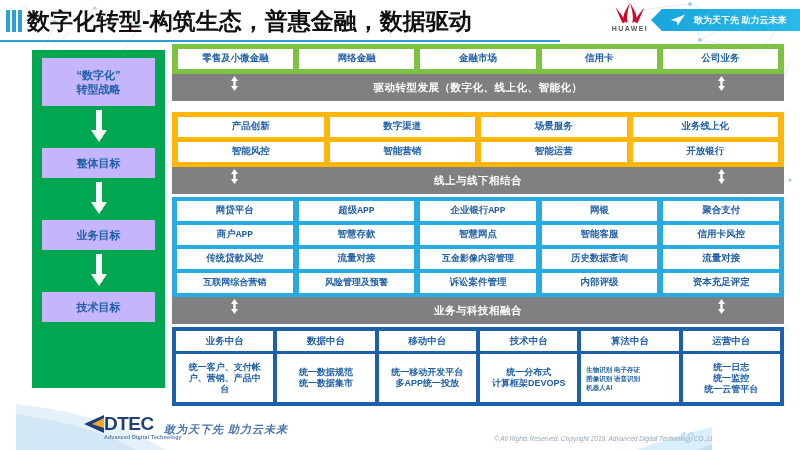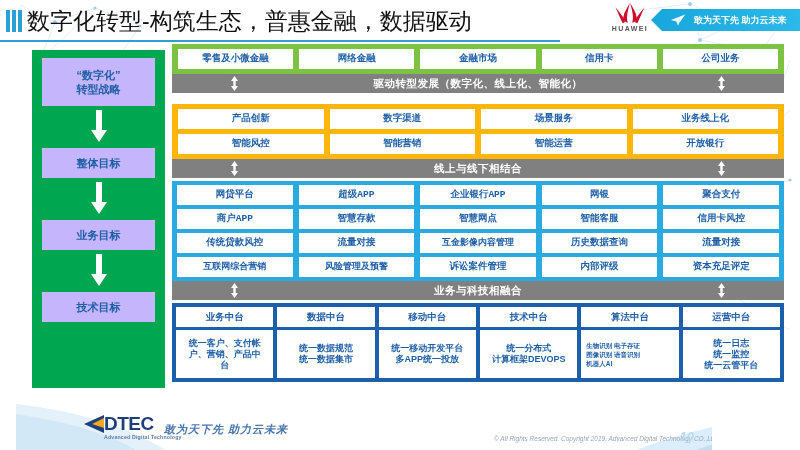--- a/index.html
+++ b/index.html
@@ -11,21 +11,21 @@
   }
   .slide { position: relative; width: 800px; height: 450px; background: #fff; overflow: hidden; }
 
   
   .bg-net { position: absolute; inset: 0; pointer-events: none; }
 
   
   .header { position: absolute; left: 0; top: 0; width: 800px; height: 40px; }
   .title-accent { position: absolute; left: 6px; top: 10px; width: 16px; height: 22px;
                   background: repeating-linear-gradient(90deg,#2b9fd8 0 4px,#ffffff 4px 6px); }
-  .slide-title { position: absolute; left: 27px; top: 6px; font-size: 23px; font-weight: normal;
+  .slide-title { position: absolute; left: 27px; top: 6px; font-size: 23px; font-weight: bold;
                  color: #111; letter-spacing: 0px; white-space: nowrap; line-height: 30px; }
   .title-underline { position: absolute; left: 0px; top: 40px; width: 560px; height: 2px; background: #2b9fd8; }
 
   .huawei { position: absolute; left: 600px; top: 2px; width: 60px; height: 36px; text-align: center; }
   .huawei-mark { width: 44px; height: 22px; margin: 0 auto; display:block; }
   .huawei-word { font-size: 7px; font-weight: bold; color: #555; letter-spacing: 1.4px; margin-top: 1px; }
 
   .ribbon { position: absolute; left: 662px; top: 9px; width: 138px; height: 22px;
             background: linear-gradient(90deg,#1aa7dd,#2bb9ea); }
   .ribbon:before { content:""; position:absolute; left:-11px; top:0; border-top:11px solid transparent;
@@ -54,21 +54,21 @@
   .row { display: flex; gap: 6px; }
   .row + .row { margin-top: 5px; }
   .row-tight + .row-tight { margin-top: 4px; }
 
   .cell { flex: 1; background: #fff; color: #1f5fa6; font-size: 9.5px; font-weight: bold;
           text-align: center; line-height: 12px; padding: 4px 1px; white-space: nowrap;
           overflow: hidden; font-family: Liberation Mono, monospace; }
   .cell-sm { font-size: 9px; }
 
   
-  .graybar { position: relative; width: 100%; height: 19px; background: #808080; color: #fff;
+  .graybar { position: relative; width: 100%; height: 27px; background: #808080; color: #fff;
              font-size: 10.5px; font-weight: bold; display:flex; align-items:center; justify-content:center;
              letter-spacing: .5px; }
   .graybar .dblarrow { position: absolute; top: 2px; width: 9px; height: 15px; }
   .graybar .dblarrow.left { left: 58px; }
   .graybar .dblarrow.right { right: 58px; }
   .gap { height: 3px; }
 
   
   .bgrid { display: flex; gap: 4px; }
   .bcol { flex: 1; display: flex; flex-direction: column; gap: 3px; }

